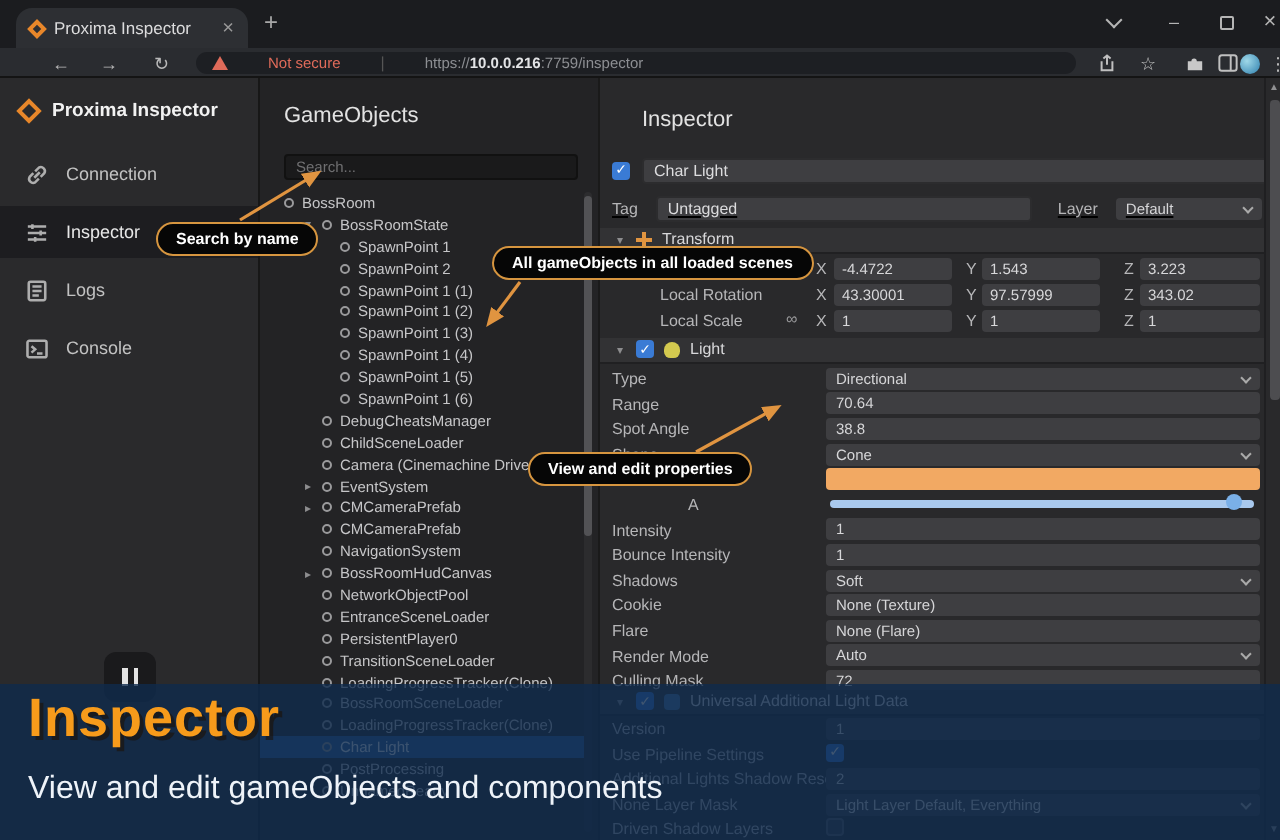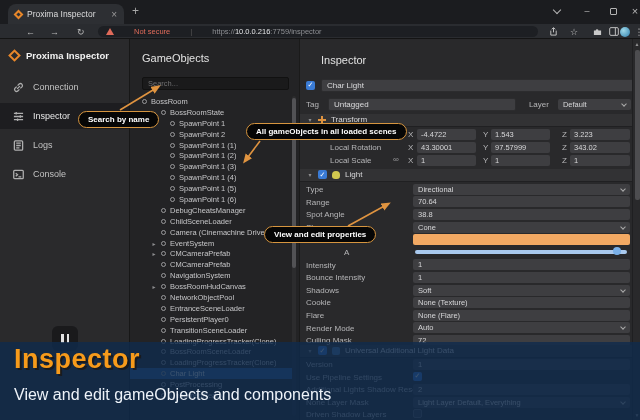--- a/index.html
+++ b/index.html
@@ -22,21 +22,21 @@
   .wmax { width:7px; height:7px; border:1.2px solid #b5b5b5; border-radius:1px; }
   .urlrow { position:absolute; left:0; top:24px; width:640px; height:15px; background:#2a2c30; border-bottom:1px solid #141414; }
   .navic { position:absolute; top:0; height:15px; display:flex; align-items:center; color:#b9b9b9; font-size:9px; }
   .urlpill { position:absolute; left:98px; top:2px; width:440px; height:11px; background:#1d1f23; border-radius:6px;
              display:flex; align-items:center; gap:20px; padding:0 8px; }
   .warn-tri { width:0; height:0; border-left:4px solid transparent; border-right:4px solid transparent;
               border-bottom:7px solid #e06b5a; }
   .notsec { font-size:7.5px; color:#e06b5a; white-space:nowrap; }
   .pill-div { color:#555; font-size:8px; }
   .urltxt { font-size:7.5px; color:#8d8f93; white-space:nowrap; }
-  .urltxt b { color:#e3e4e6; font-weight:normal; }
+  .urltxt b { color:#e3e4e6; font-weight:bold; }
   .chrico { position:absolute; top:1px; width:14px; height:13px; display:flex; align-items:center; justify-content:center;
             color:#c0c0c0; font-size:9px; }
   .avatar { position:absolute; left:620px; top:2.5px; width:10px; height:10px; border-radius:50%;
             background:radial-gradient(circle at 35% 35%, #9fd8e8, #2e7fae); }
 
   
   .app { position:absolute; left:0; top:39px; width:640px; height:381px; background:#232324; }
   .sidebar { position:absolute; left:0; top:0; width:130px; height:381px; background:#2a2a2c; border-right:1px solid #171717; }
   .brand { display:flex; align-items:center; gap:7px; padding:11px 0 10px 10px; }
   .brand-logo { width:9px; height:9px; border:2.4px solid #e8872a; transform:rotate(45deg); }
@@ -69,21 +69,21 @@
   
   .inspanel { position:absolute; left:300px; top:0; width:340px; height:381px; background:#29292b; overflow:hidden; }
   .insp-title { position:absolute; left:21px; top:15px; }
   .cbx { width:9px; height:9px; border-radius:2px; background:#3a7bd5; color:#fff; font-size:7px;
          display:flex; align-items:center; justify-content:center; flex:0 0 auto; }
   .cbx.off { background:#3a3a3d; border:1px solid #58585b; color:transparent; }
   .row-name { position:absolute; left:6px; top:39px; width:328px; height:14px; display:flex; align-items:center; gap:6px; }
   .txtfield { background:#3e3e41; border:1px solid #2c2c2e; border-radius:2px; color:#dcdcde; font-size:8px;
               height:13px; padding:0 5px; font-family:"Liberation Sans", sans-serif; }
   .name-input { flex:1; }
-  .row-tag { position:absolute; left:6px; top:58px; width:328px; height:14px; display:flex; align-items:center; }
+  .row-tag { position:absolute; left:6px; top:58px; width:328px; height:14px; display:flex; align-items:center;text-decoration:underline; }
   .lab { color:#b6b6b8; font-size:8px; }
   .tag-input { width:188px; margin-left:9px; }
   .layer-lab { margin-left:13px; }
   .sect-head { position:absolute; left:0; width:332px; height:12.5px; background:#323234; border-bottom:1px solid #202022;
                display:flex; align-items:center; gap:5px; padding-left:7px; }
   .sect-head .t-arrow { position:static; }
   .sect-title { font-size:8px; color:#d8d8da; }
   .tf-ic { width:8px; height:8px; position:relative; }
   .tf-ic::before { content:""; position:absolute; left:3px; top:0; width:2px; height:8px; background:#e09440; }
   .tf-ic::after  { content:""; position:absolute; left:0; top:3px; width:8px; height:2px; background:#e09440; }

